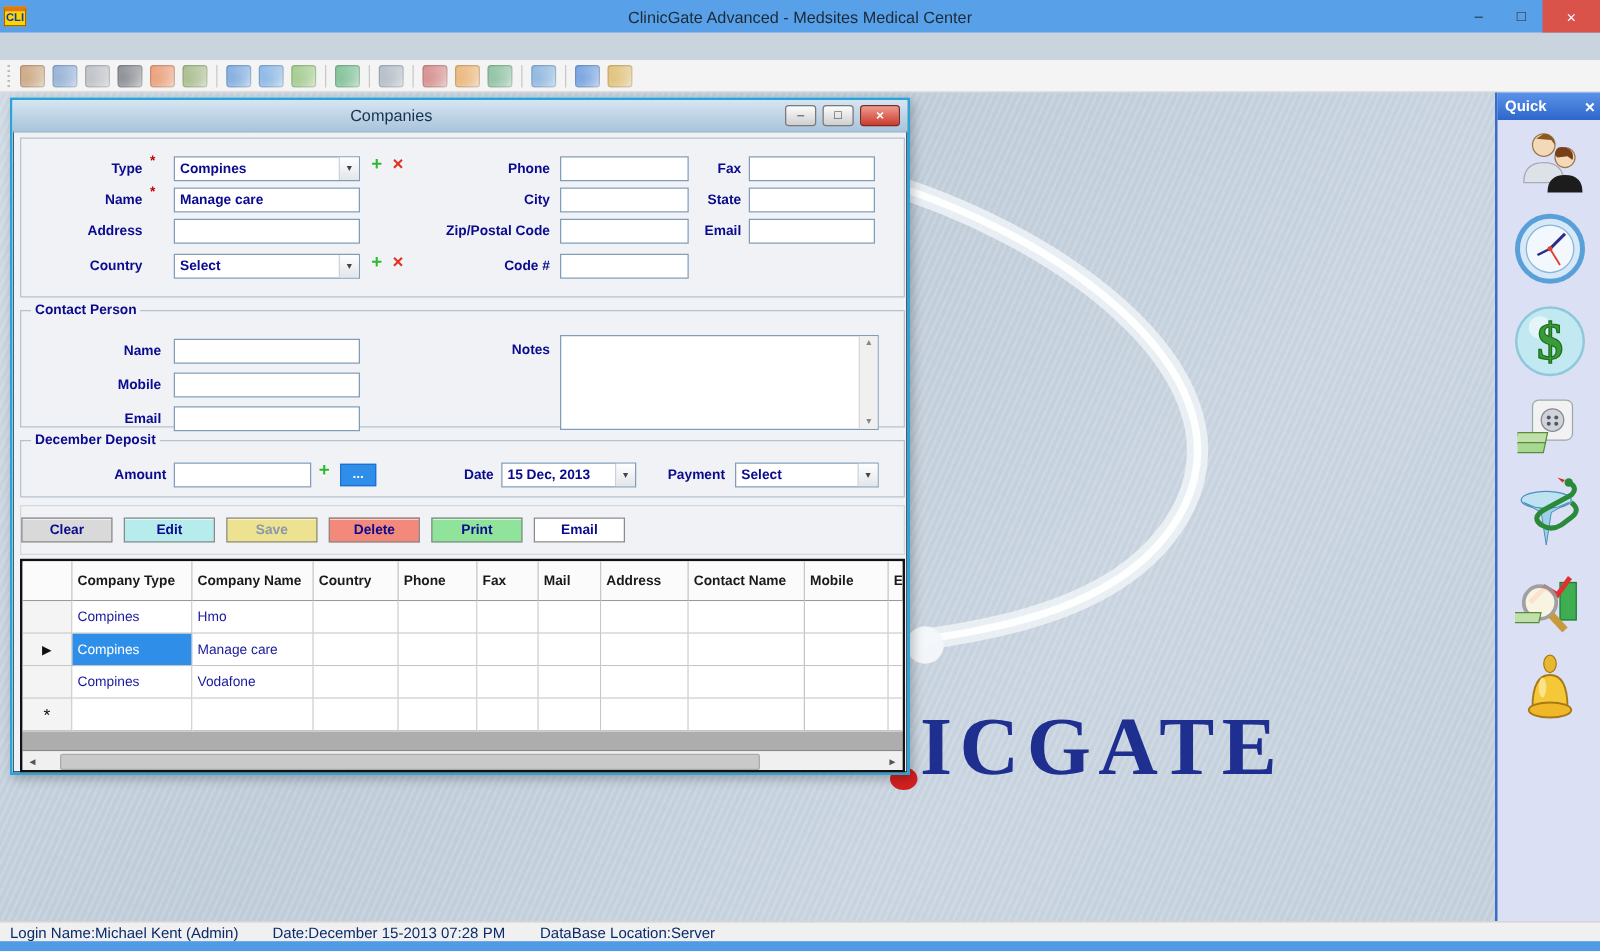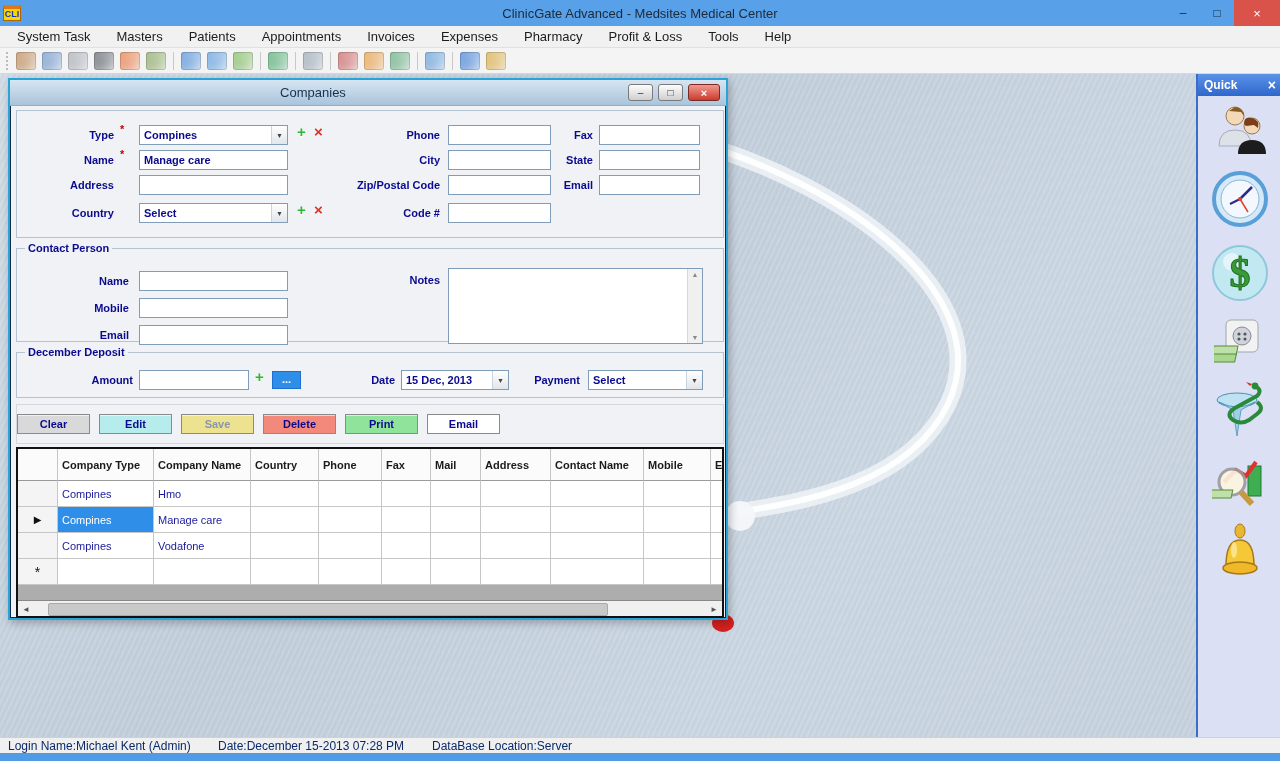--- a/index.html
+++ b/index.html
@@ -96,32 +96,20 @@
   <div class="titlebar">
     <div class="app-icon">CLI</div>
     <div class="win-title">ClinicGate Advanced - Medsites Medical Center</div>
     <div class="win-controls">
       <div class="wc">–</div>
       <div class="wc">□</div>
       <div class="wc close">×</div>
     </div>
   </div>
 
-  <nav class="menubar" id="menubar">
-      <div class="menu-item">System Task</div>
-      <div class="menu-item">Masters</div>
-      <div class="menu-item">Patients</div>
-      <div class="menu-item">Appointments</div>
-      <div class="menu-item">Invoices</div>
-      <div class="menu-item">Expenses</div>
-      <div class="menu-item">Pharmacy</div>
-      <div class="menu-item">Profit &amp; Loss</div>
-      <div class="menu-item">Tools</div>
-      <div class="menu-item">Help</div>
-    </nav>
 
   <div class="toolbar" id="toolbar">
       <span class="grip"></span>
       <span class="tb-icon" style="background: linear-gradient(145deg, rgb(176, 120, 64), rgba(255, 255, 255, 0.55) 130%);"></span>
       <span class="tb-icon" style="background: linear-gradient(145deg, rgb(90, 135, 192), rgba(255, 255, 255, 0.55) 130%);"></span>
       <span class="tb-icon" style="background: linear-gradient(145deg, rgb(154, 160, 168), rgba(255, 255, 255, 0.55) 130%);"></span>
       <span class="tb-icon" style="background: linear-gradient(145deg, rgb(74, 79, 90), rgba(255, 255, 255, 0.55) 130%);"></span>
       <span class="tb-icon" style="background: linear-gradient(145deg, rgb(224, 106, 48), rgba(255, 255, 255, 0.55) 130%);"></span>
       <span class="tb-icon" style="background: linear-gradient(145deg, rgb(122, 154, 80), rgba(255, 255, 255, 0.55) 130%);"></span>
       <span class="tb-sep"></span>
@@ -145,20 +133,21 @@
 
   <div class="main">
     <div class="bg">
       <div class="brush"></div>
       <svg width="1204" height="663" style="position:absolute;left:0;top:0">
         <path d="M 700 70 C 840 110, 1000 220, 948 330 C 908 412, 800 428, 738 438" fill="none" stroke="#eef3f7" stroke-width="17" opacity="0.85"></path>
         <path d="M 700 70 C 840 110, 1000 220, 948 330 C 908 412, 800 428, 738 438" fill="none" stroke="#ffffff" stroke-width="6" opacity="0.9"></path>
         <circle cx="740" cy="442" r="15" fill="#f4f7fa" opacity="0.95"></circle>
       </svg>
       <div class="logo-dot"></div>
+      <div class="logo-icgate">ICGATE</div>
     </div>
 
     <section class="dlg">
       <div class="dlg-titlebar">
         <div class="dlg-title">Companies</div>
         <div class="dlg-controls">
           <div class="dc">–</div>
           <div class="dc">□</div>
           <div class="dc close">×</div>
         </div>

